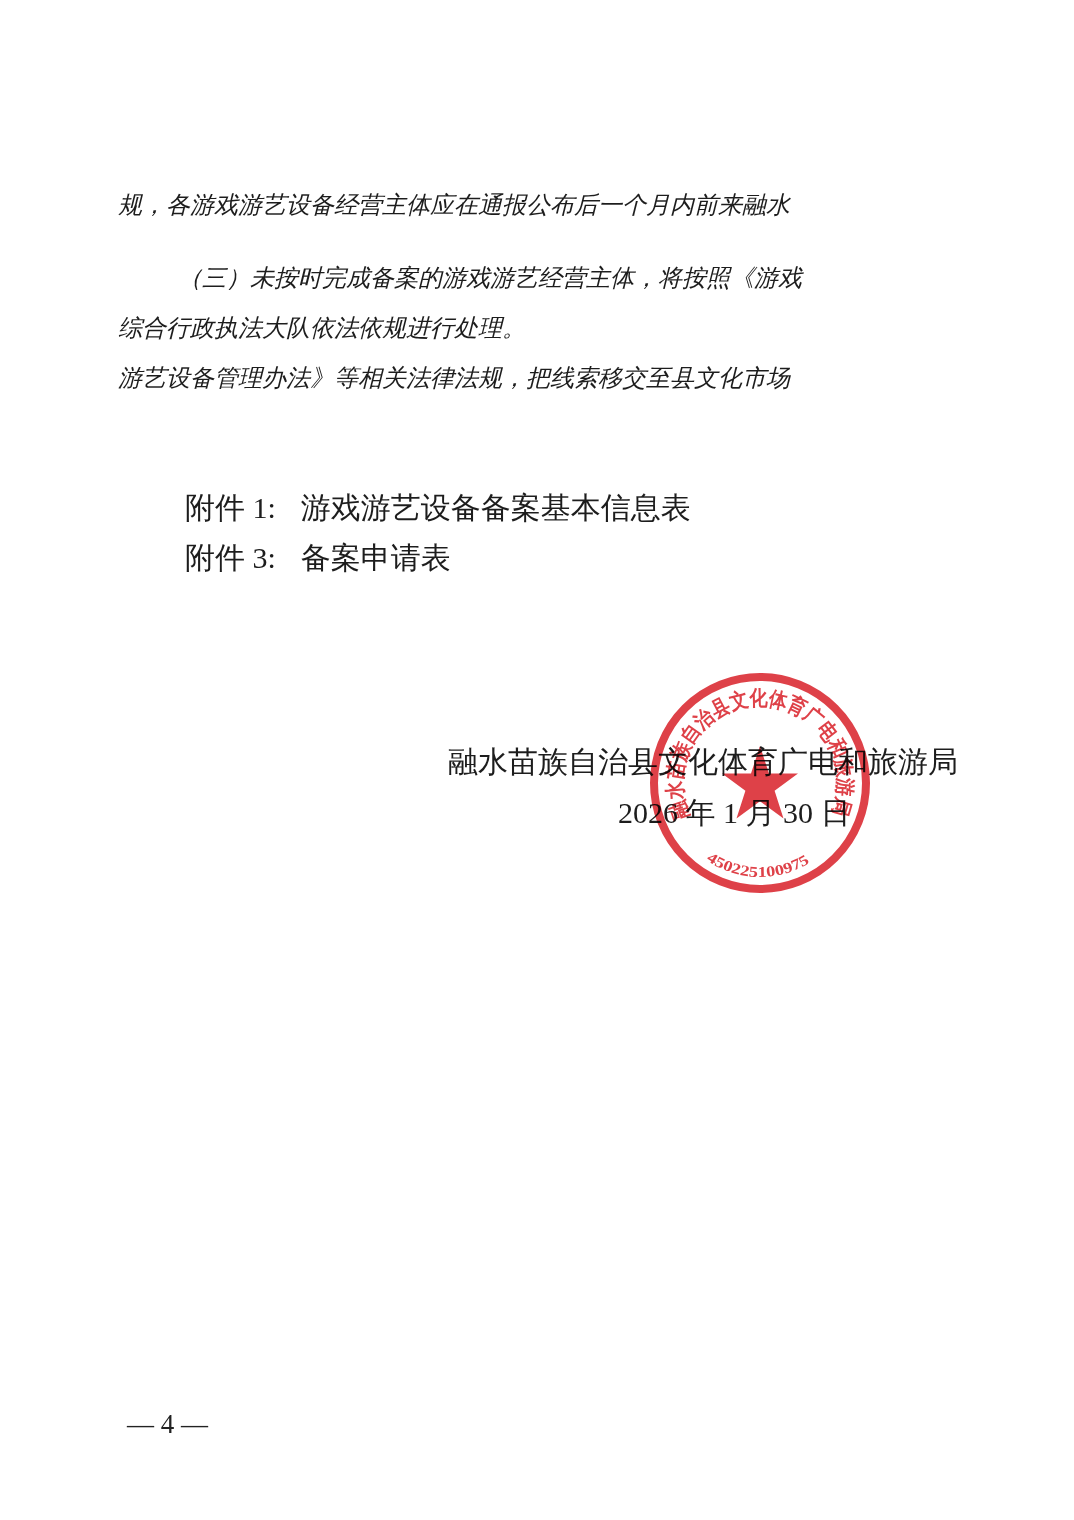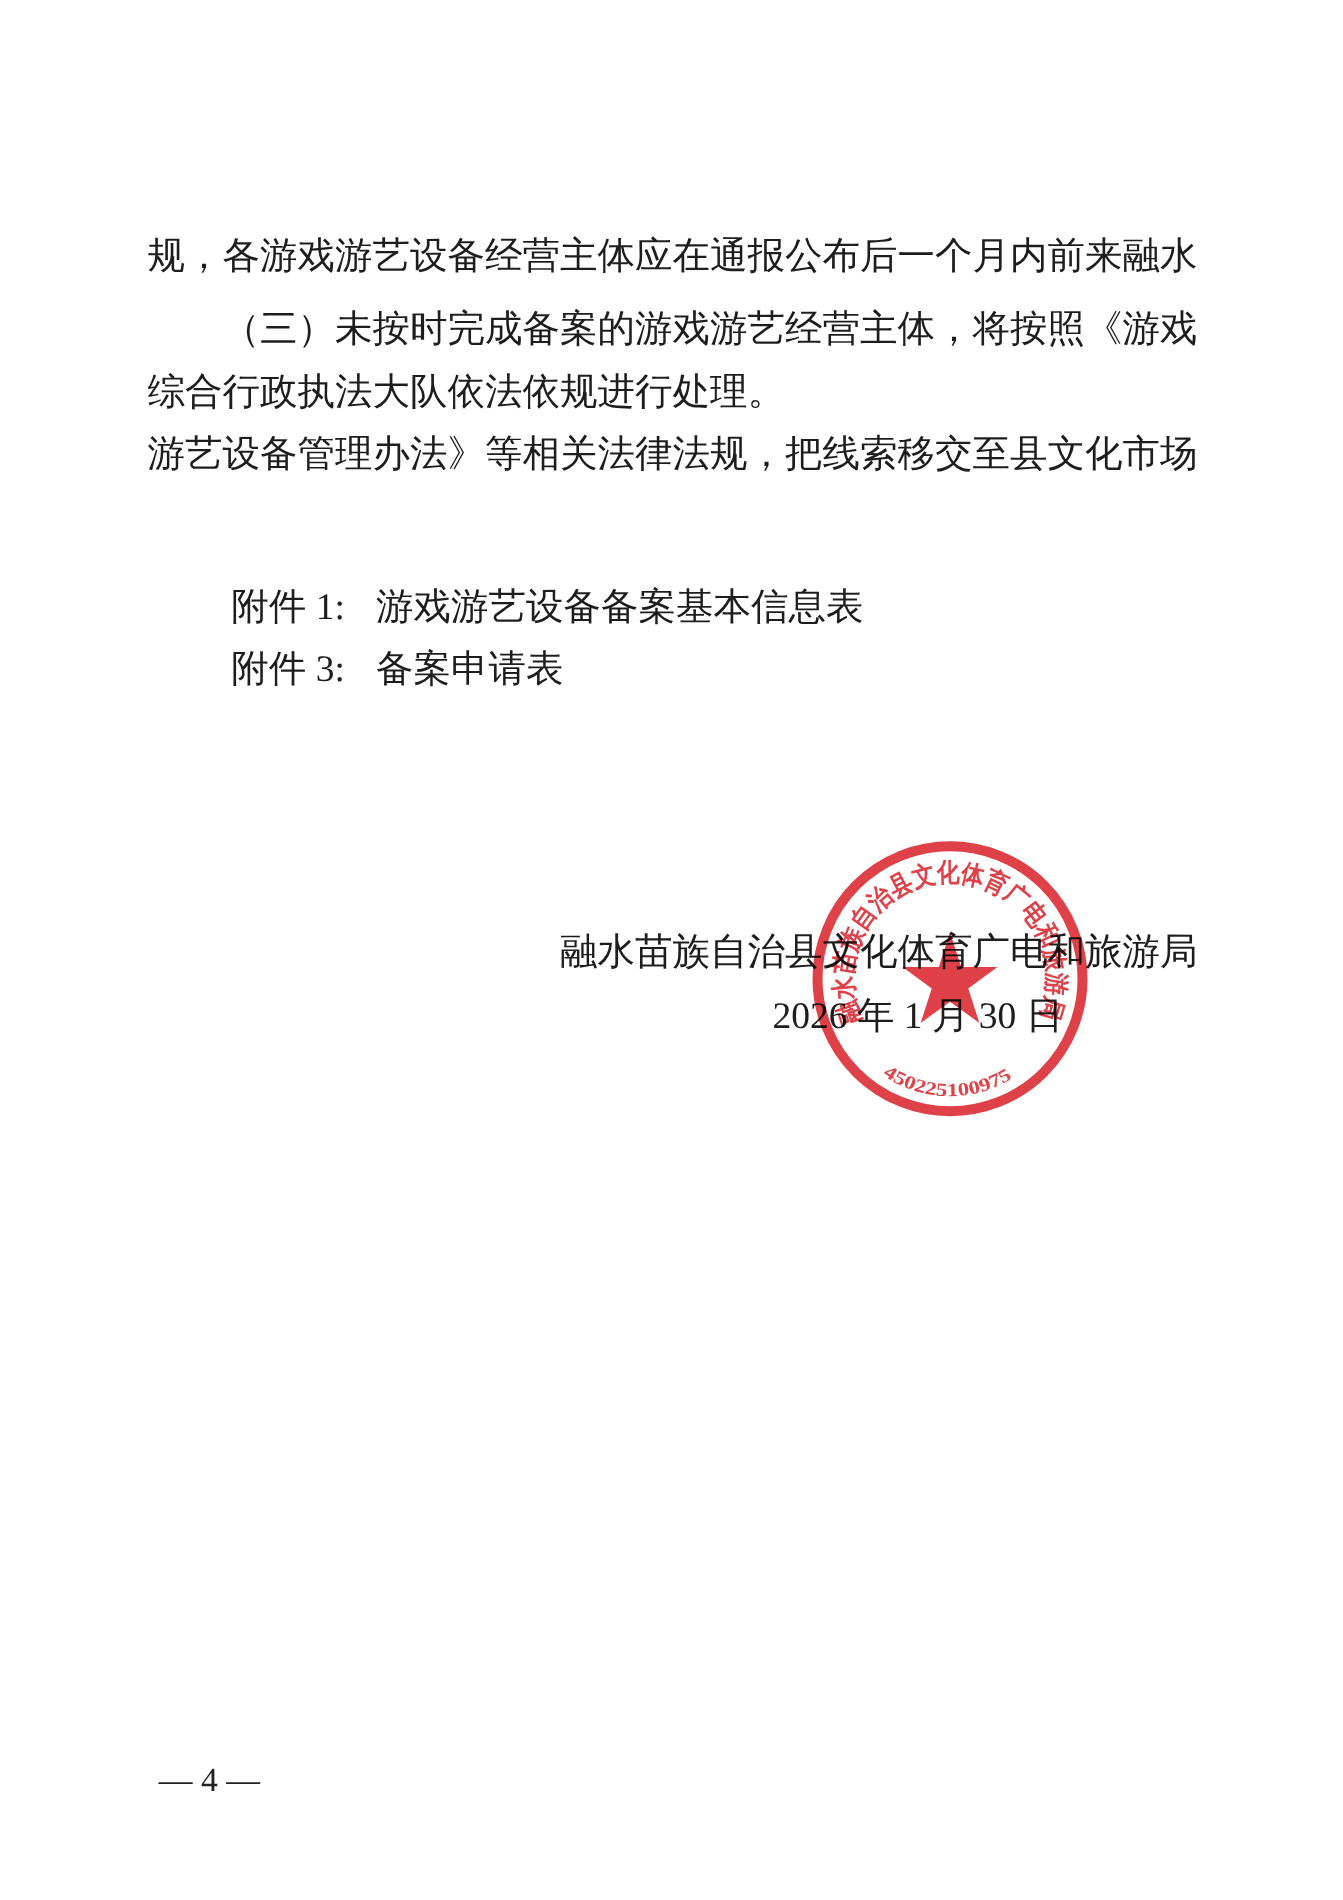--- a/index.html
+++ b/index.html
@@ -14,30 +14,31 @@
     background: #ffffff;
     font-family: "Liberation Serif", "DejaVu Serif", serif;
     color: #1d1d1d;
     overflow: hidden;
   }
   .body-text {
     position: absolute;
     left: 118px;
     top: 180px;
     width: 836px;
-    font-size: 30px;
+    font-size: 24px;
     line-height: 50px;
     letter-spacing: 0px;
+    font-style: italic;
   }
   .line { white-space: nowrap; }
-  .para-start { text-indent: 60px; margin-top: 9px; }
+  .para-start { text-indent: 60px; margin-top: 23px; }
   .attachments {
     position: absolute;
     left: 185px;
-    top: 461px;
+    top: 483px;
     font-size: 30px;
     line-height: 50px;
   }
   .attach-label { margin-right: 25px; }
   .sig-org {
     position: absolute;
     left: 448px;
     top: 742px;
     font-size: 30px;
     line-height: 40px;

